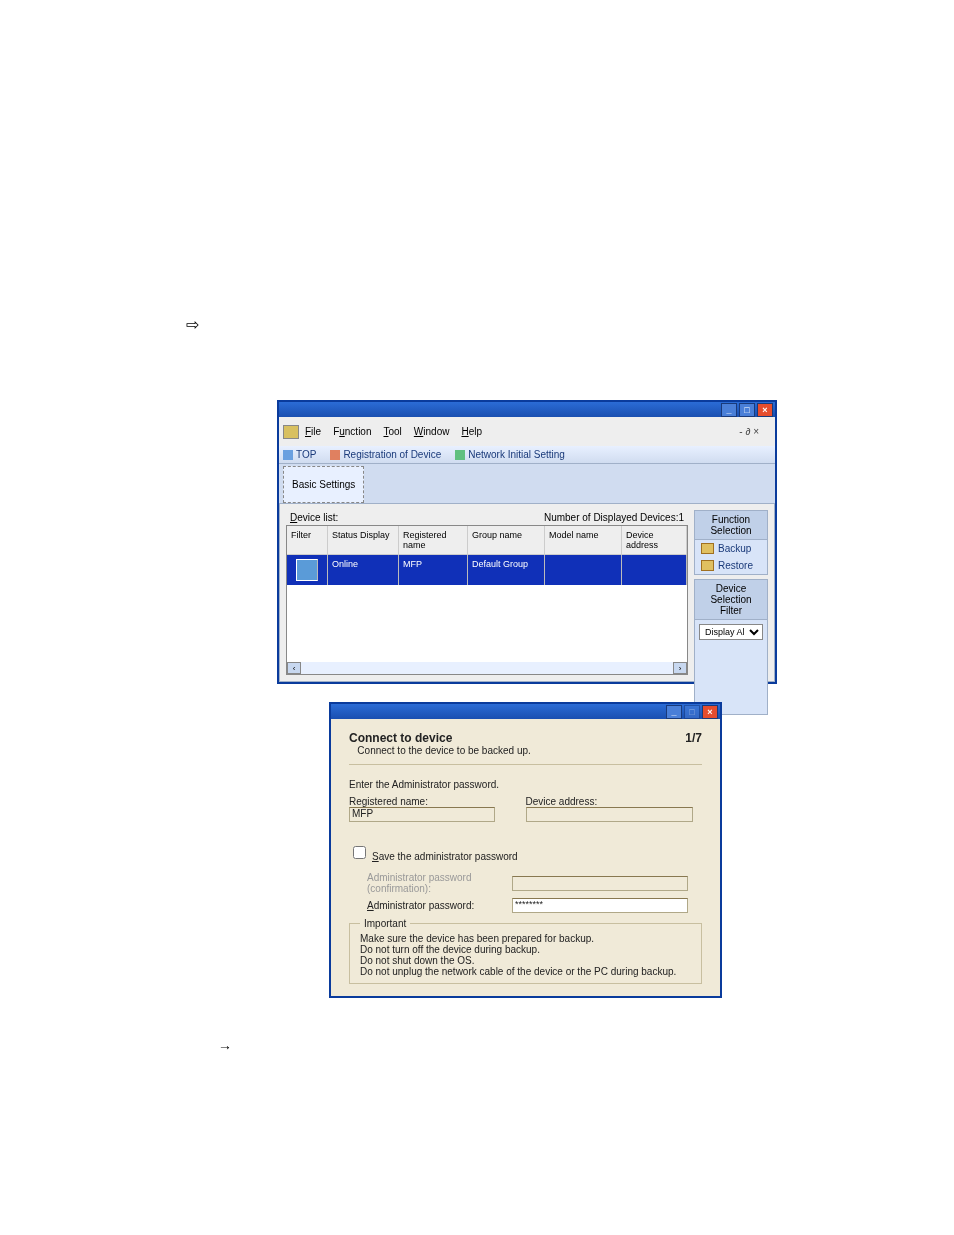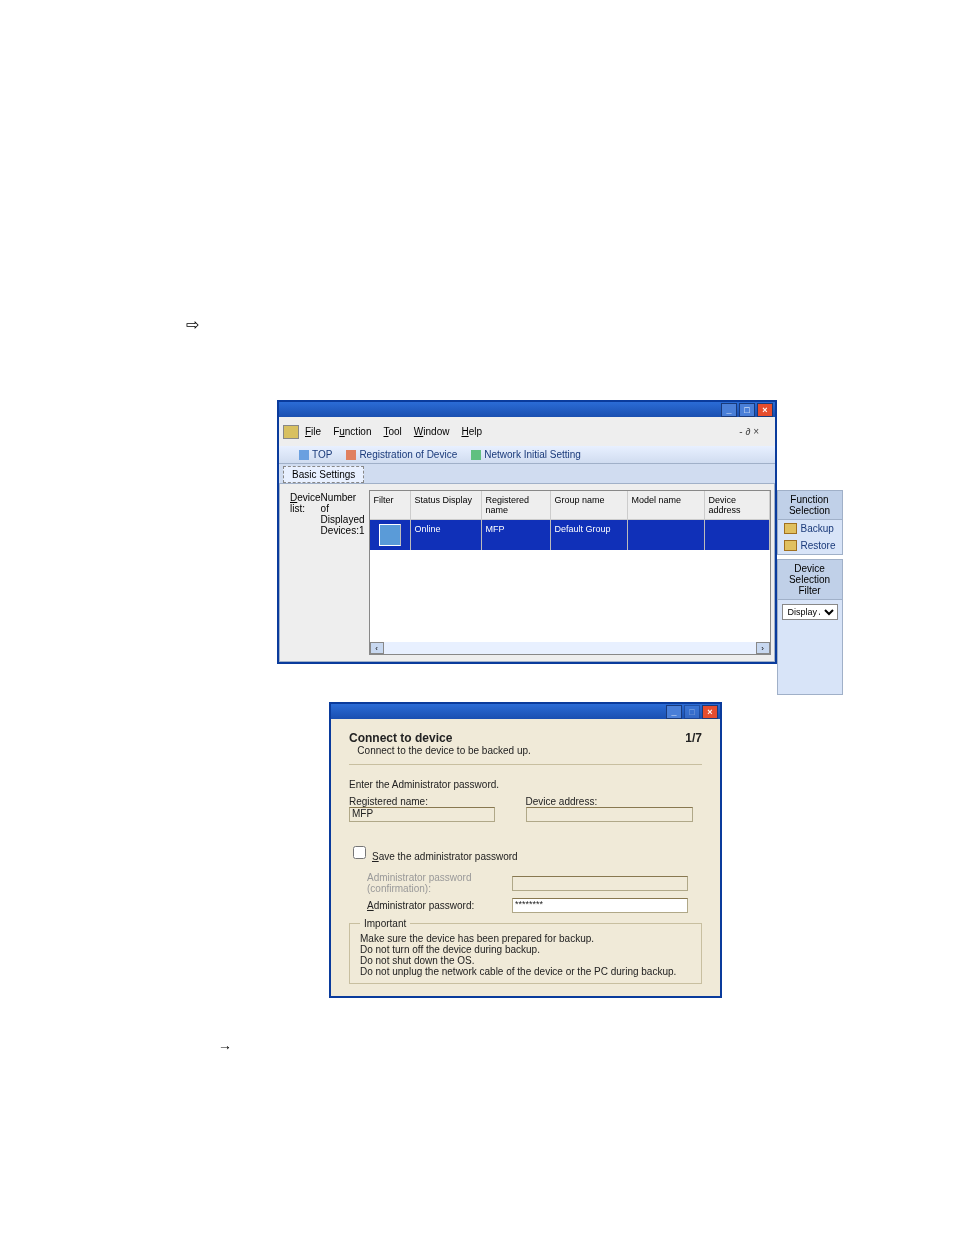--- a/index.html
+++ b/index.html
@@ -7,28 +7,28 @@
 .arrow1{position:absolute;left:186px;top:315px;font-size:16px;color:#000}
 .shot1{position:absolute;left:277px;top:400px;width:496px;border:2px solid #0a3b9c}
 .titlebar{height:15px;background:linear-gradient(#2b6cd6,#1a4fb0);display:flex;justify-content:flex-end;align-items:center;padding-right:2px}
 .tbtn{width:14px;height:12px;margin-left:2px;background:#4a7fd8;border:1px solid #1a3a7a;color:#fff;font-size:9px;display:flex;align-items:center;justify-content:center;font-weight:bold}
 .tbtn.close{background:#e64d2e}
 .menubar{height:29px;background:#eee;display:flex;align-items:center;padding:0 4px;font-size:10px}
 .micon{width:14px;height:12px;margin-right:6px;background:#d8c060;border:1px solid #888}
 .menubar span{margin-right:12px}
 .menubar span u{text-decoration:underline}
 .mdibtns{margin-left:auto;font-size:10px;color:#444}
-.toolbar{height:17px;background:linear-gradient(#e8f0ff,#d0dcf0);display:flex;align-items:center;padding:0 20px;font-size:10px;color:#1a3a7a;border-bottom:1px solid #a0b0c8}
+.toolbar{height:17px;background:linear-gradient(#e8f0ff,#d0dcf0);display:flex;align-items:center;padding:0 4px;font-size:10px;color:#1a3a7a;border-bottom:1px solid #a0b0c8}
 .toolbar .tico{width:10px;height:10px;margin-right:3px;display:inline-block}
 .toolbar .item{margin-right:14px;display:flex;align-items:center}
 .tabrow{background:#d0dcf0;padding:2px 4px 0}
-.tab{display:inline-block;background:#e8f0ff;border:1px solid #a0b0c8;border-bottom:none;padding:2px 8px;font-size:10px}
+.tab{display:inline-block;background:#e8f0ff;border:1px solid #a0b0c8;border-bottom:none;padding:12px 8px;font-size:10px}
 .dash{border:1px dashed #888}
 .content{display:flex;background:#eee;border:1px solid #a0b0c8;padding:6px;height:165px}
-.left{flex:1;display:flex;flex-direction:row}
+.left{flex:1;display:flex;flex-direction:column}
 .listhdr{display:flex;justify-content:space-between;font-size:10px;padding:2px 4px}
 .grid{flex:1;background:#fff;border:1px solid #888;position:relative}
 .ghead{display:flex;background:#eee;border-bottom:1px solid #ccc;font-size:9px}
 .ghead div{padding:4px 4px;border-right:1px solid #ccc}
 .grow{display:flex;background:#1030b8;color:#fff;font-size:9px}
 .grow div{padding:4px 4px;border-right:1px solid #bbb}
 .c0{width:32px}.c1{width:62px}.c2{width:60px}.c3{width:68px}.c4{width:68px}.c5{width:56px}
 .rico{width:12px;height:12px;background:#5a9bd8;border:1px solid #fff;margin:0 auto}
 .gscroll{position:absolute;bottom:0;left:0;right:0;height:12px;background:#e8f0ff;display:flex;align-items:center;justify-content:space-between}
 .sbtn{width:12px;height:10px;background:#c8d8f0;border:1px solid #888;font-size:8px;display:flex;align-items:center;justify-content:center}

